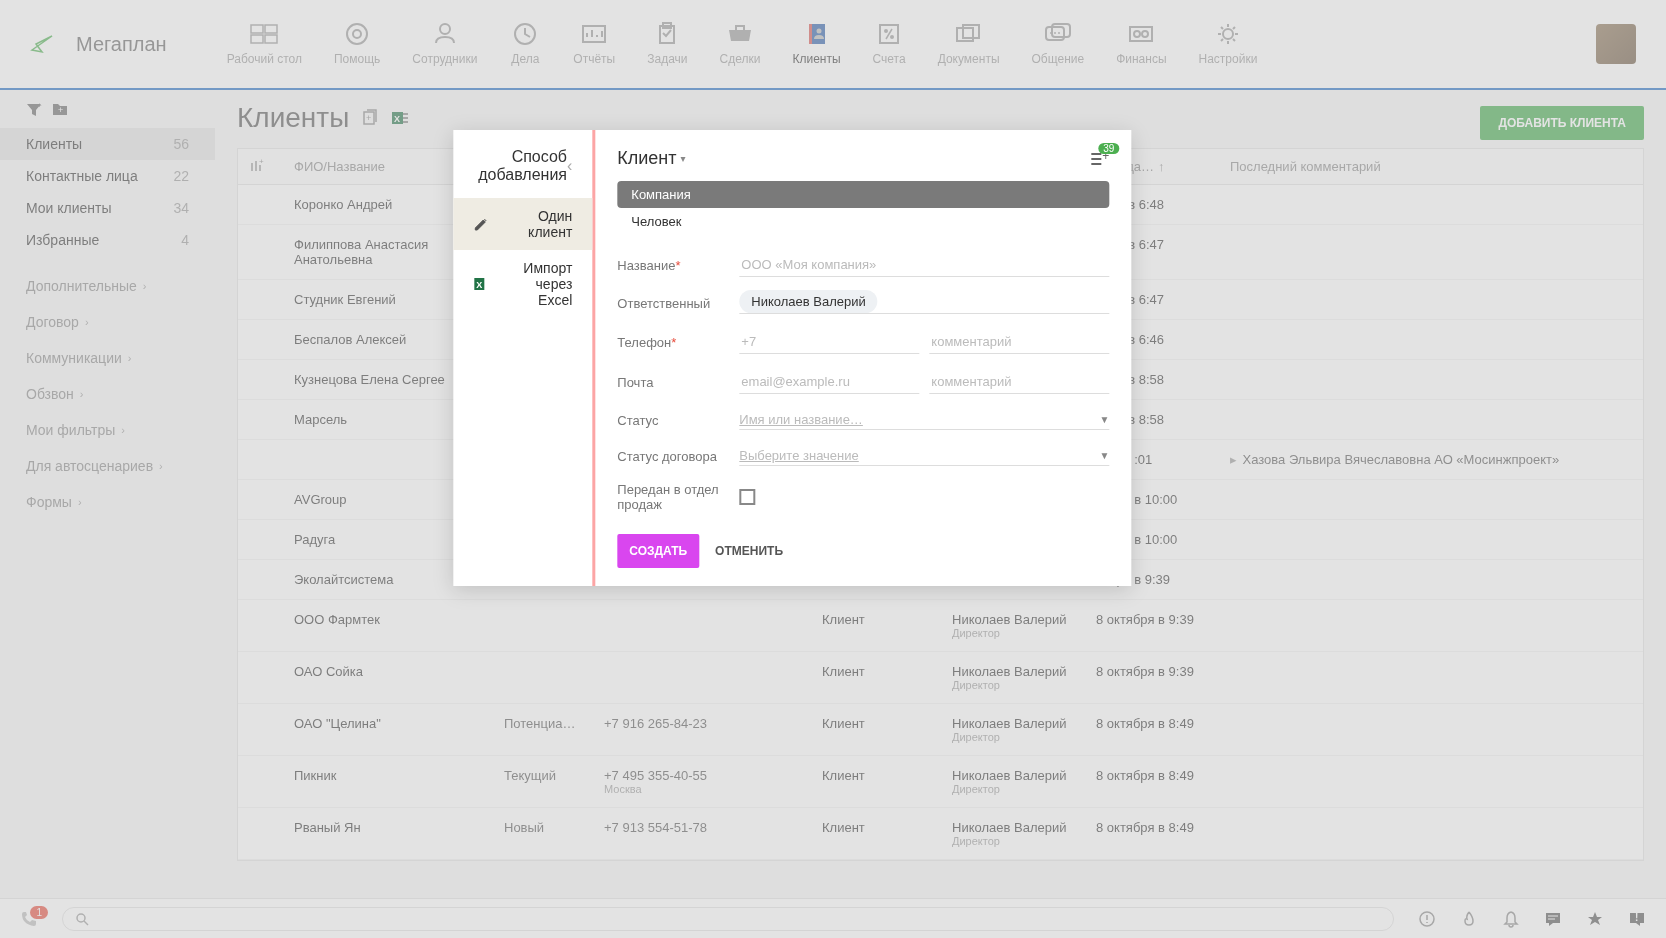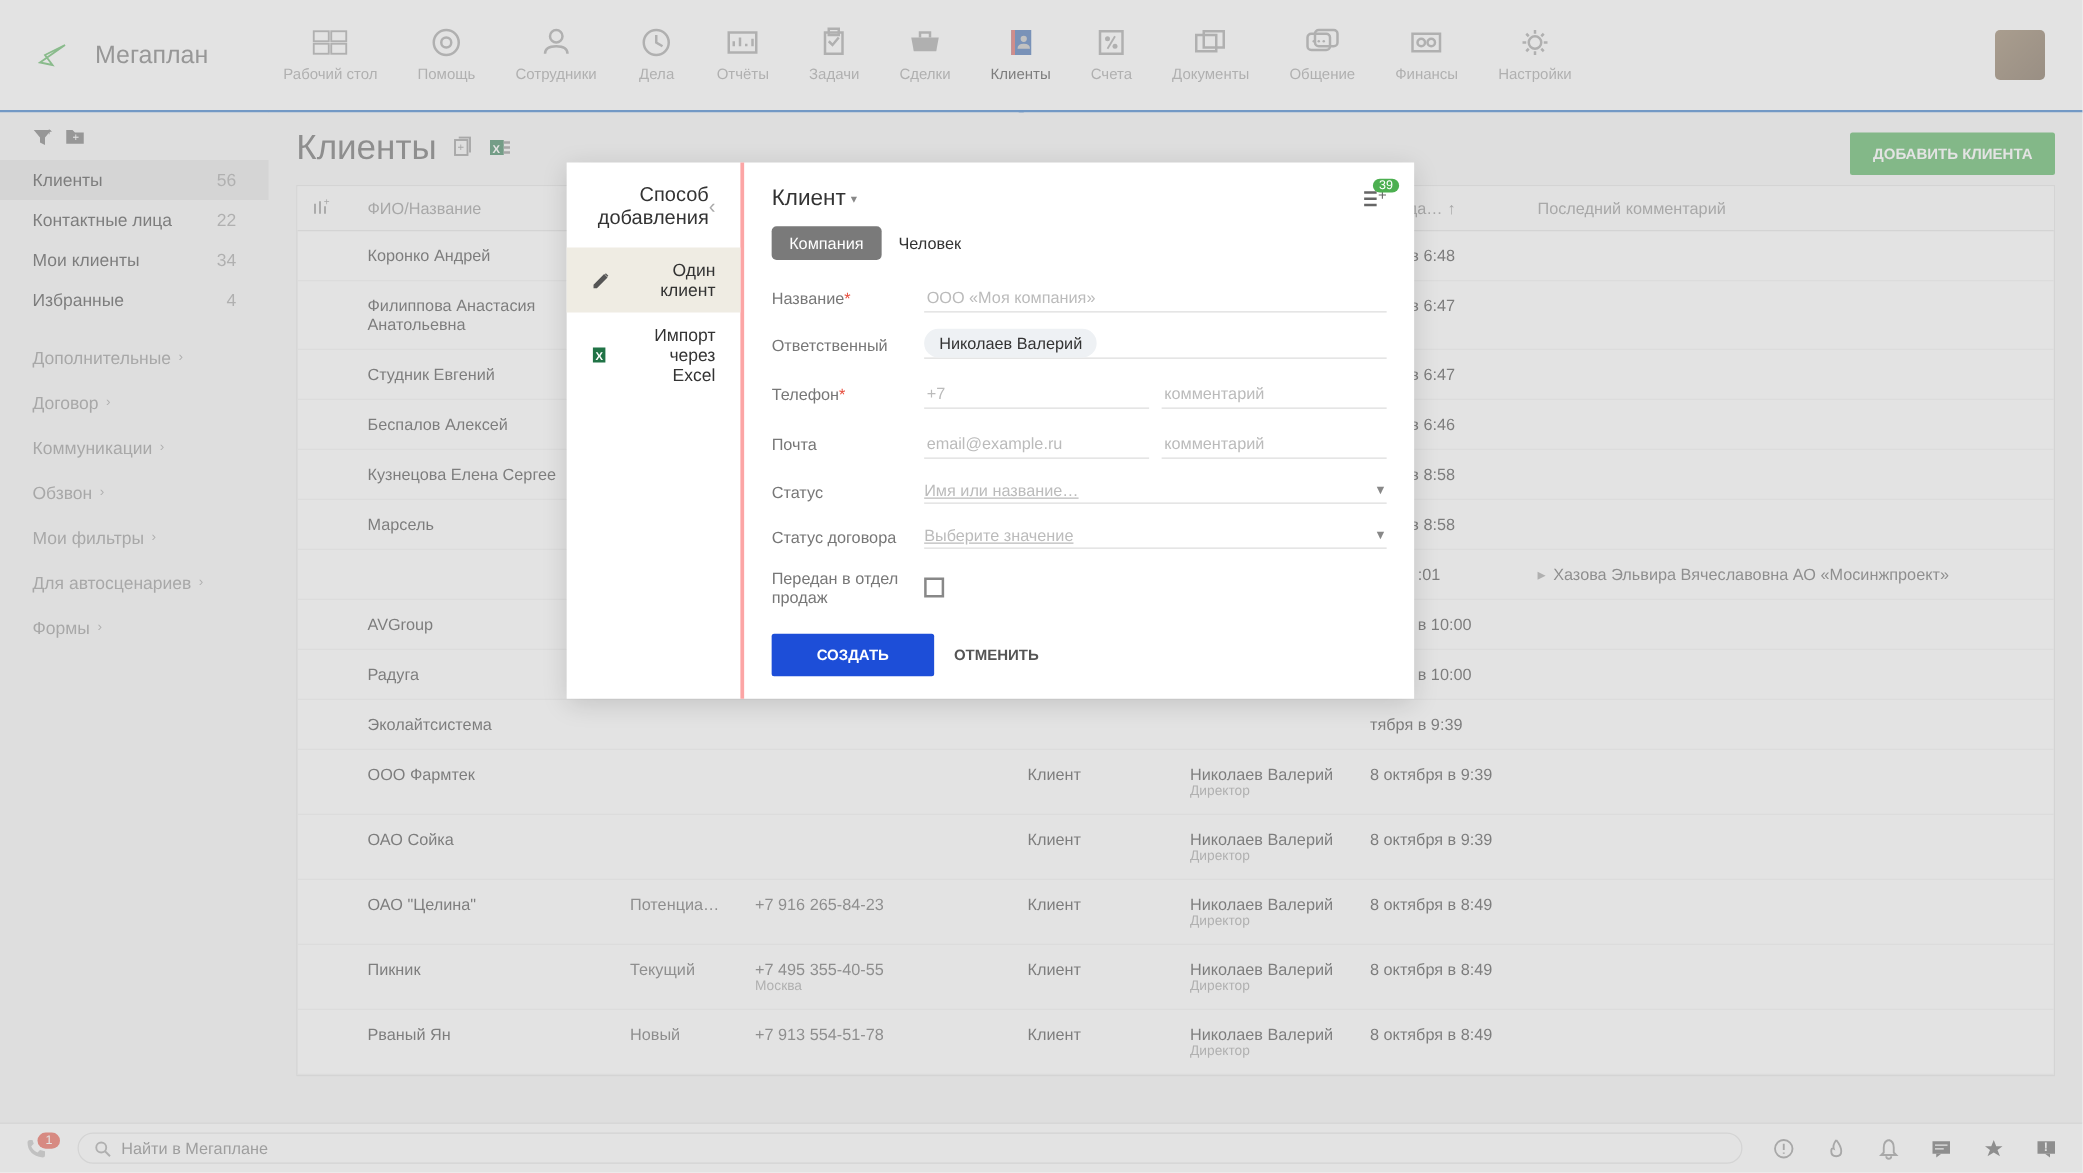--- a/index.html
+++ b/index.html
@@ -79,38 +79,38 @@
 .modal-left { width: 224px; border-right: 3px solid #fca5a5; padding: 18px 0; text-align: right; }
 .modal-left-title { font-size: 16px; padding: 0 20px 14px; display: flex; justify-content: space-between; align-items: center; }
 .method-item { display: flex; align-items: center; gap: 12px; padding: 10px 20px; cursor: pointer; }
 .method-item.active { background: #efece3; }
 .method-icon { width: 18px; height: 18px; display: flex; align-items: center; justify-content: center; }
 .modal-right { flex: 1; padding: 18px 22px; }
 .modal-right-head { display: flex; justify-content: space-between; align-items: center; margin-bottom: 12px; }
 .client-title { font-size: 18px; font-weight: 500; display: flex; align-items: center; gap: 4px; }
 .sort-icon { position: relative; color: #666; }
 .sort-badge { position: absolute; top: -8px; right: -10px; background: #4caf50; color: #fff; border-radius: 10px; font-size: 10px; padding: 0 5px; }
-.tabs { display: flex; gap: 0; margin-bottom: 18px; }
+.tabs { display: flex; gap: 0; margin-bottom: 18px; flex-direction: column; }
 .tab { padding: 6px 14px; font-size: 13px; cursor: pointer; border-radius: 4px; }
 .tab.active { background: #7a7a7a; color: #fff; }
 .form-row { display: flex; align-items: center; margin-bottom: 16px; gap: 10px; }
 .form-label { width: 112px; font-size: 13px; color: #777; }
 .req { color: #e74c3c; }
 .form-input { flex: 1; border: none; border-bottom: 1px solid #ddd; padding: 4px 2px; font-size: 13px; outline: none; }
 .form-input::placeholder { color: #bbb; }
 .resp-chip { background: #eef1f4; padding: 4px 12px; border-radius: 12px; font-size: 13px; }
 .half { display: flex; flex: 1; gap: 10px; }
 .half input { flex: 1; min-width: 0; }
 .select-wrap { flex: 1; display: flex; align-items: center; border-bottom: 1px solid #ddd; padding: 2px 0; }
 .select-wrap .ph { color: #bbb; flex: 1; font-size: 13px; text-decoration: underline; }
 .select-wrap .caret { color: #888; font-size: 10px; }
 .attach-icon { color: #888; cursor: pointer; }
 .checkbox { width: 16px; height: 16px; border: 2px solid #888; }
 .form-actions { display: flex; gap: 16px; margin-top: 22px; align-items: center; }
-.btn-create { background: #1d4ed8; color: #fff; border: none; padding: 10px 36px; font-size: 12px; font-weight: bold; cursor: pointer; border-radius: 2px; }
+.btn-create { background: #d946ef; color: #fff; border: none; padding: 10px 12px; font-size: 12px; font-weight: bold; cursor: pointer; border-radius: 2px; }
 .btn-cancel { background: none; border: none; color: #555; font-size: 12px; font-weight: bold; cursor: pointer; }
 
 svg { display: block; }
 </style>
 </head>
 <body>
 
 <div class="app">
 
   <div class="topnav">
@@ -529,21 +529,20 @@
         </svg>
       <span class="bb-badge">1</span>
     </span>
     <div class="bb-search">
       <span>
           <svg width="14" height="14" viewBox="0 0 14 14">
             <circle cx="6" cy="6" r="4" fill="none" stroke="#999" stroke-width="1.5"></circle>
             <path d="M9 9 L13 13" stroke="#999" stroke-width="1.5"></path>
           </svg>
         </span>
-      <input placeholder="Найти в Мегаплане" style="">
     </div>
     <div class="bb-icons">
       <span>
           <svg width="18" height="18" viewBox="0 0 18 18">
             <circle cx="9" cy="9" r="7" fill="none" stroke="#888" stroke-width="1.5"></circle>
             <path d="M9 5 L9 10 M9 12 L9 13" stroke="#888" stroke-width="1.5"></path>
           </svg>
         </span>
       <span>
           <svg width="18" height="18" viewBox="0 0 18 18">

